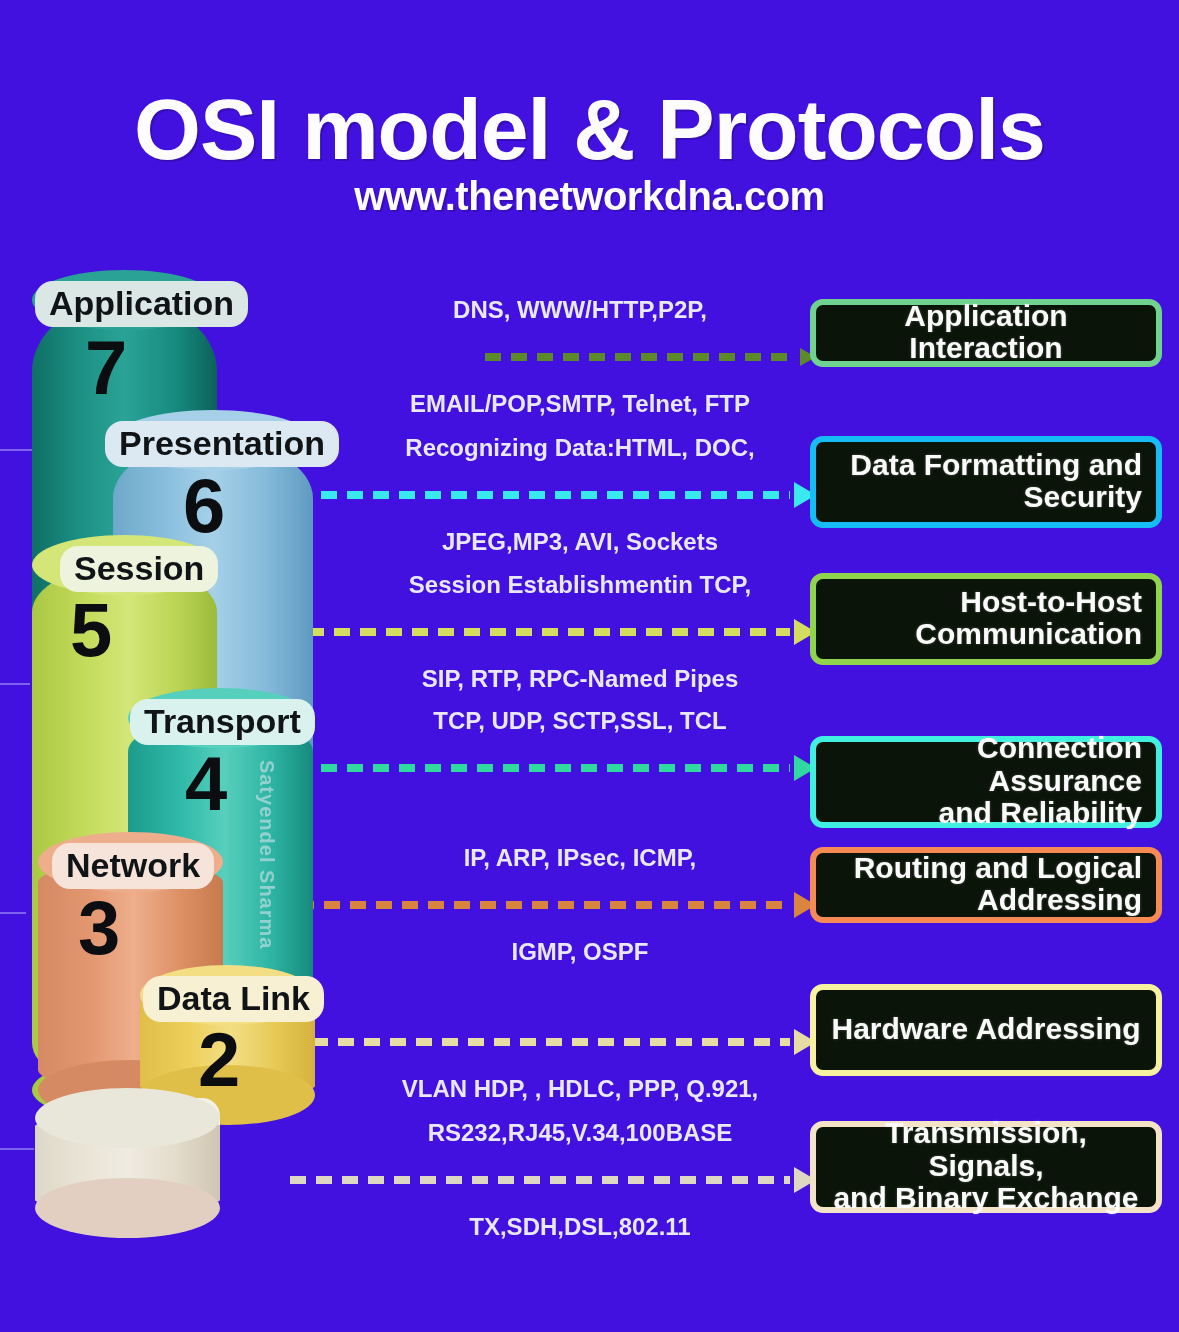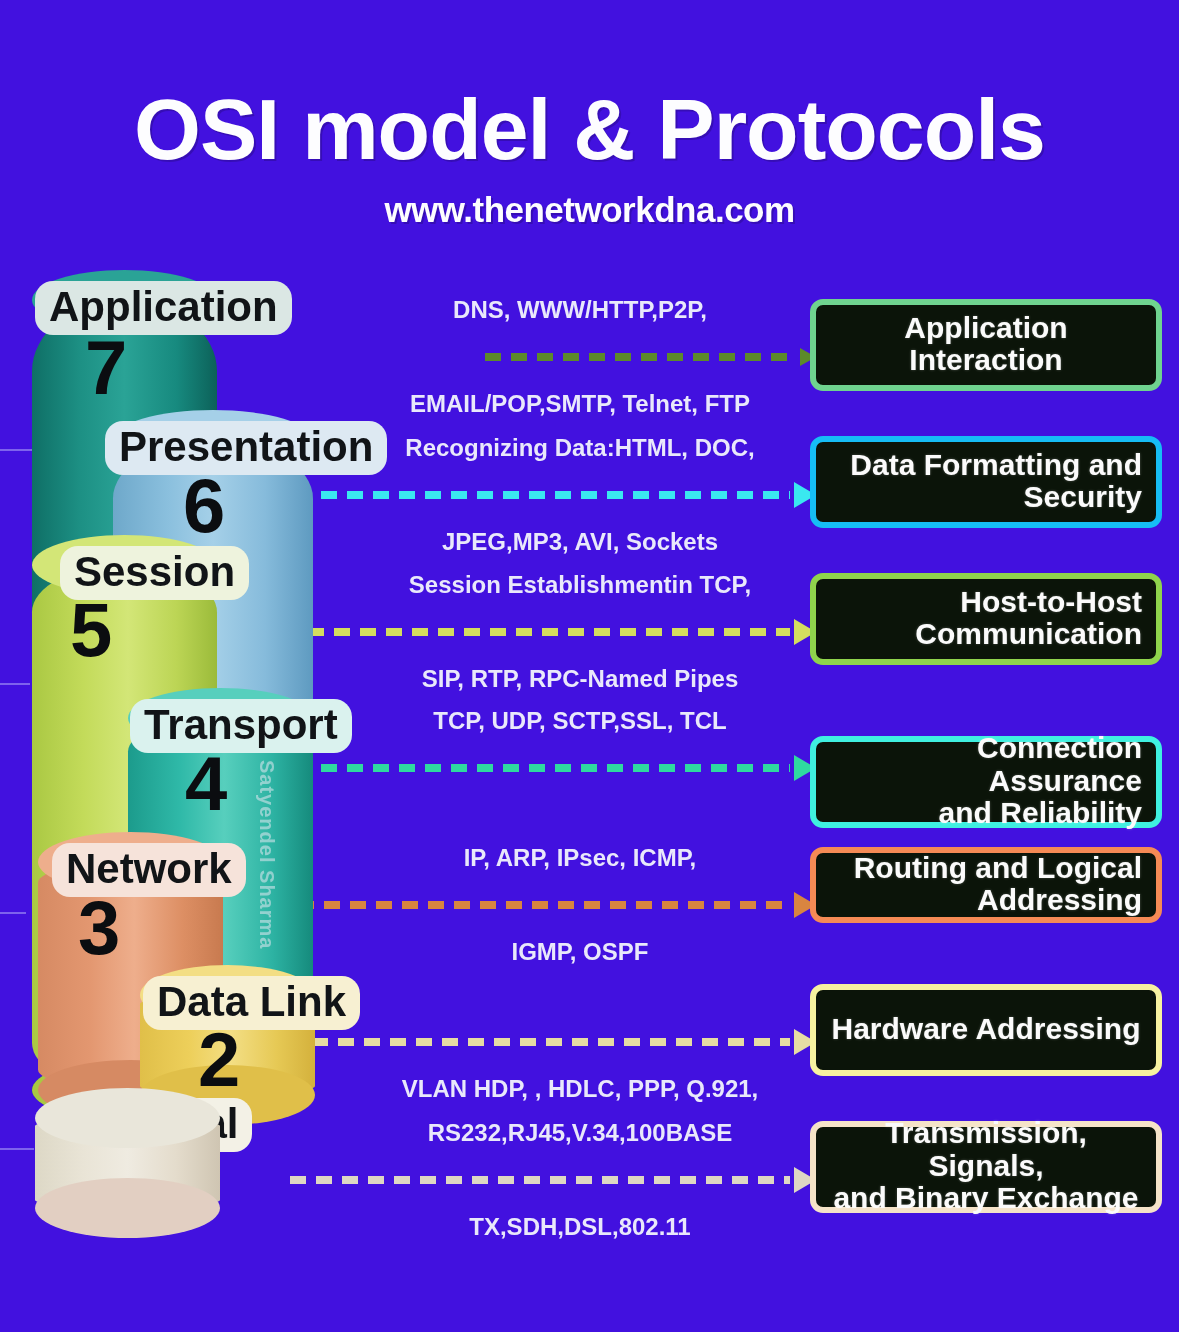--- a/index.html
+++ b/index.html
@@ -11,22 +11,22 @@
   }
 
   
   #header { position:absolute; left:0; top:0; width:1179px; text-align:center; }
   #title {
     font-size:86px; font-weight:bold; color:#fdfdff; letter-spacing:-1px;
     margin-top:86px; line-height:1.0;
     text-shadow:2px 2px 0 rgba(0,0,0,0.18);
   }
   #subtitle {
-    font-size:35px; font-weight:bold; color:#fdfdff; letter-spacing:-0.5px;
-    margin-top:20px; line-height:1.0;
+    font-size:40px; font-weight:bold; color:#fdfdff; letter-spacing:-0.5px;
+    margin-top:4px; line-height:1.0;
     text-shadow:2px 2px 0 rgba(0,0,0,0.18);
   }
 
   
   .rail { position:absolute; left:0; height:2px; background:rgba(200,200,255,0.45); }
 
   
   #stack { position:absolute; left:0; top:0; width:400px; height:1332px; }
   .cyl { position:absolute; }
   .cyl .body {
@@ -37,21 +37,21 @@
     position:absolute; left:0; width:100%; height:60px; top:-30px;
     border-radius:50%;
   }
   .cyl .base {
     position:absolute; left:0; width:100%; height:60px; bottom:-30px;
     border-radius:50%;
   }
   .pill {
     position:absolute; z-index:6;
     padding:5px 14px 7px 14px; border-radius:18px;
-    font-size:42px; font-weight:bold; color:#111417; white-space:nowrap;
+    font-size:34px; font-weight:bold; color:#111417; white-space:nowrap;
     line-height:1.0;
   }
   .num {
     position:absolute; z-index:6;
     font-size:76px; font-weight:bold; color:#0b0d10; line-height:1.0;
   }
 
   
   #watermark {
     position:absolute; left:278px; top:760px;
@@ -235,21 +235,21 @@
 
 <div class="row" style="top:1120px;">
   <div class="ptxt top">RS232,RJ45,V.34,100BASE</div>
   <div class="arrow" style="color:#ded7c4;left:-40px;width:526px;">
     <div class="dash" style="width:500px;background:repeating-linear-gradient(90deg,#ded7c4 0 16px,transparent 16px 26px);"></div>
     <div class="head"></div>
   </div>
   <div class="ptxt bot">TX,SDH,DSL,802.11</div>
 </div>
 
-<div class="fbox center" style="top:299px;height:92px;border:6px solid #6fd38f;">
+<div class="fbox center" style="top:299px;height:68px;border:6px solid #6fd38f;">
   <div class="ftxt">Application Interaction</div>
 </div>
 <div class="fbox" style="top:436px;height:92px;border:6px solid #16bdf5;">
   <div class="ftxt">Data Formatting and
 Security</div>
 </div>
 <div class="fbox" style="top:573px;height:92px;border:6px solid #8fd44c;">
   <div class="ftxt">Host-to-Host
 Communication</div>
 </div>

